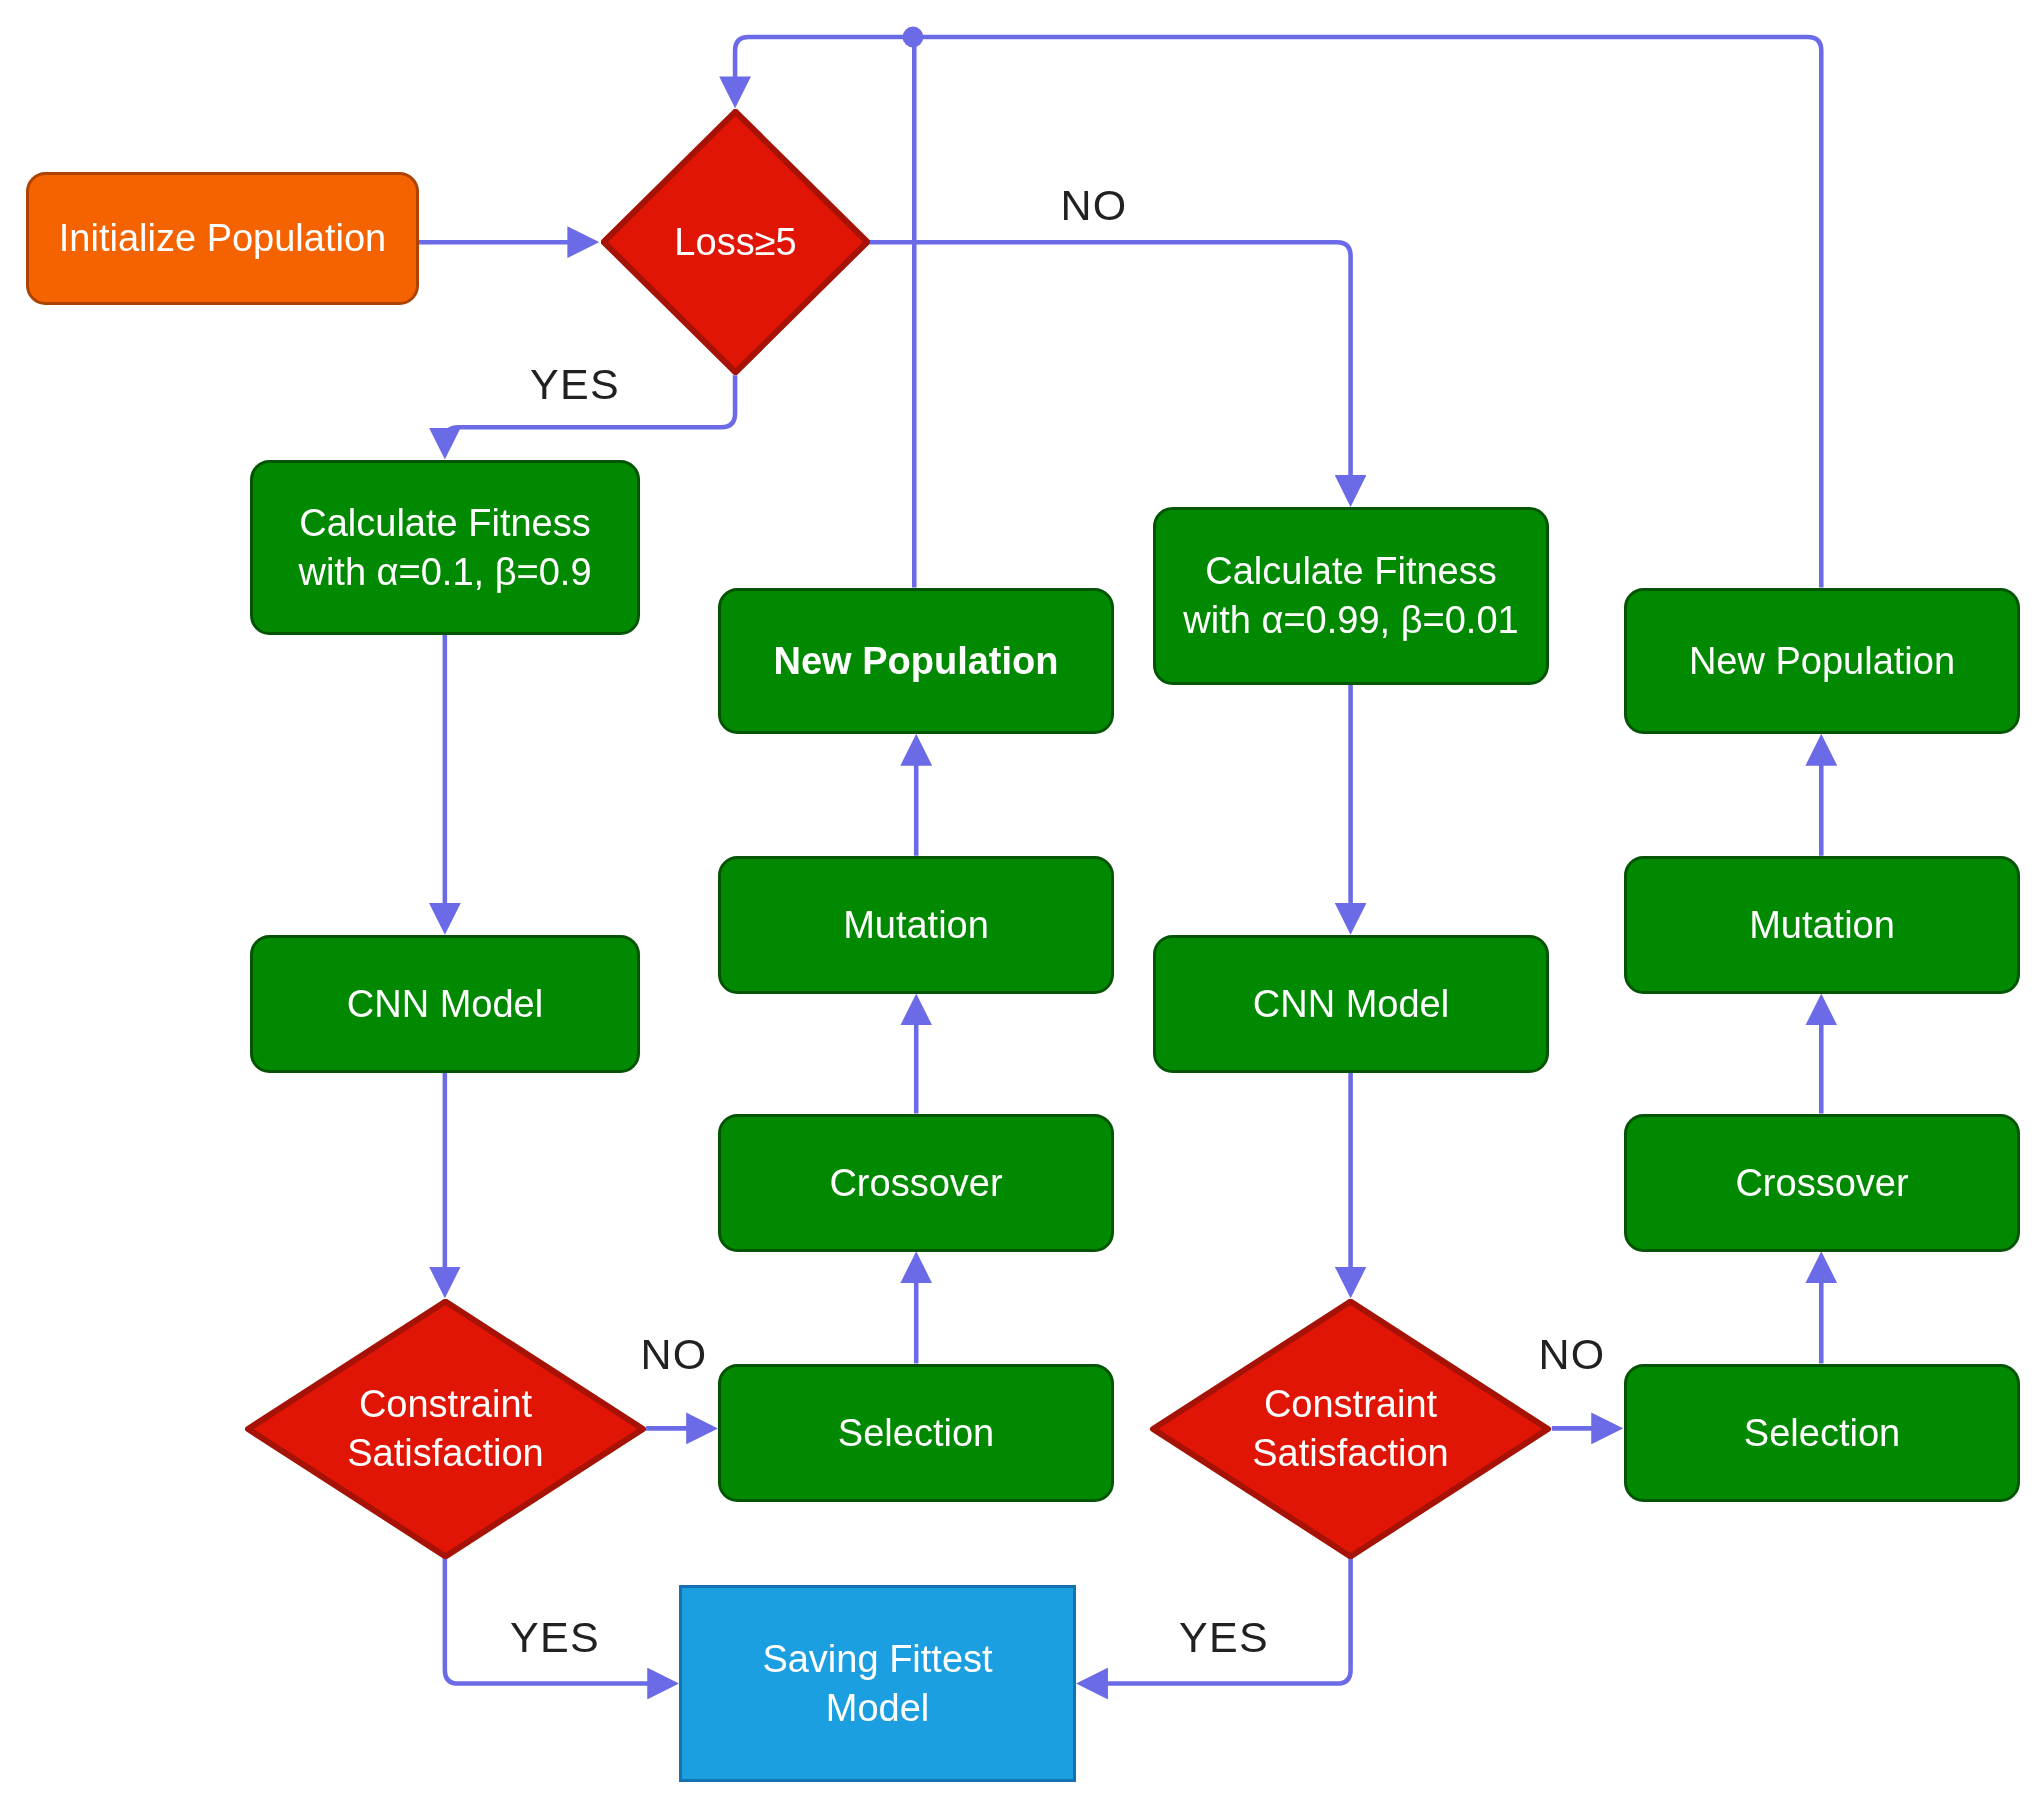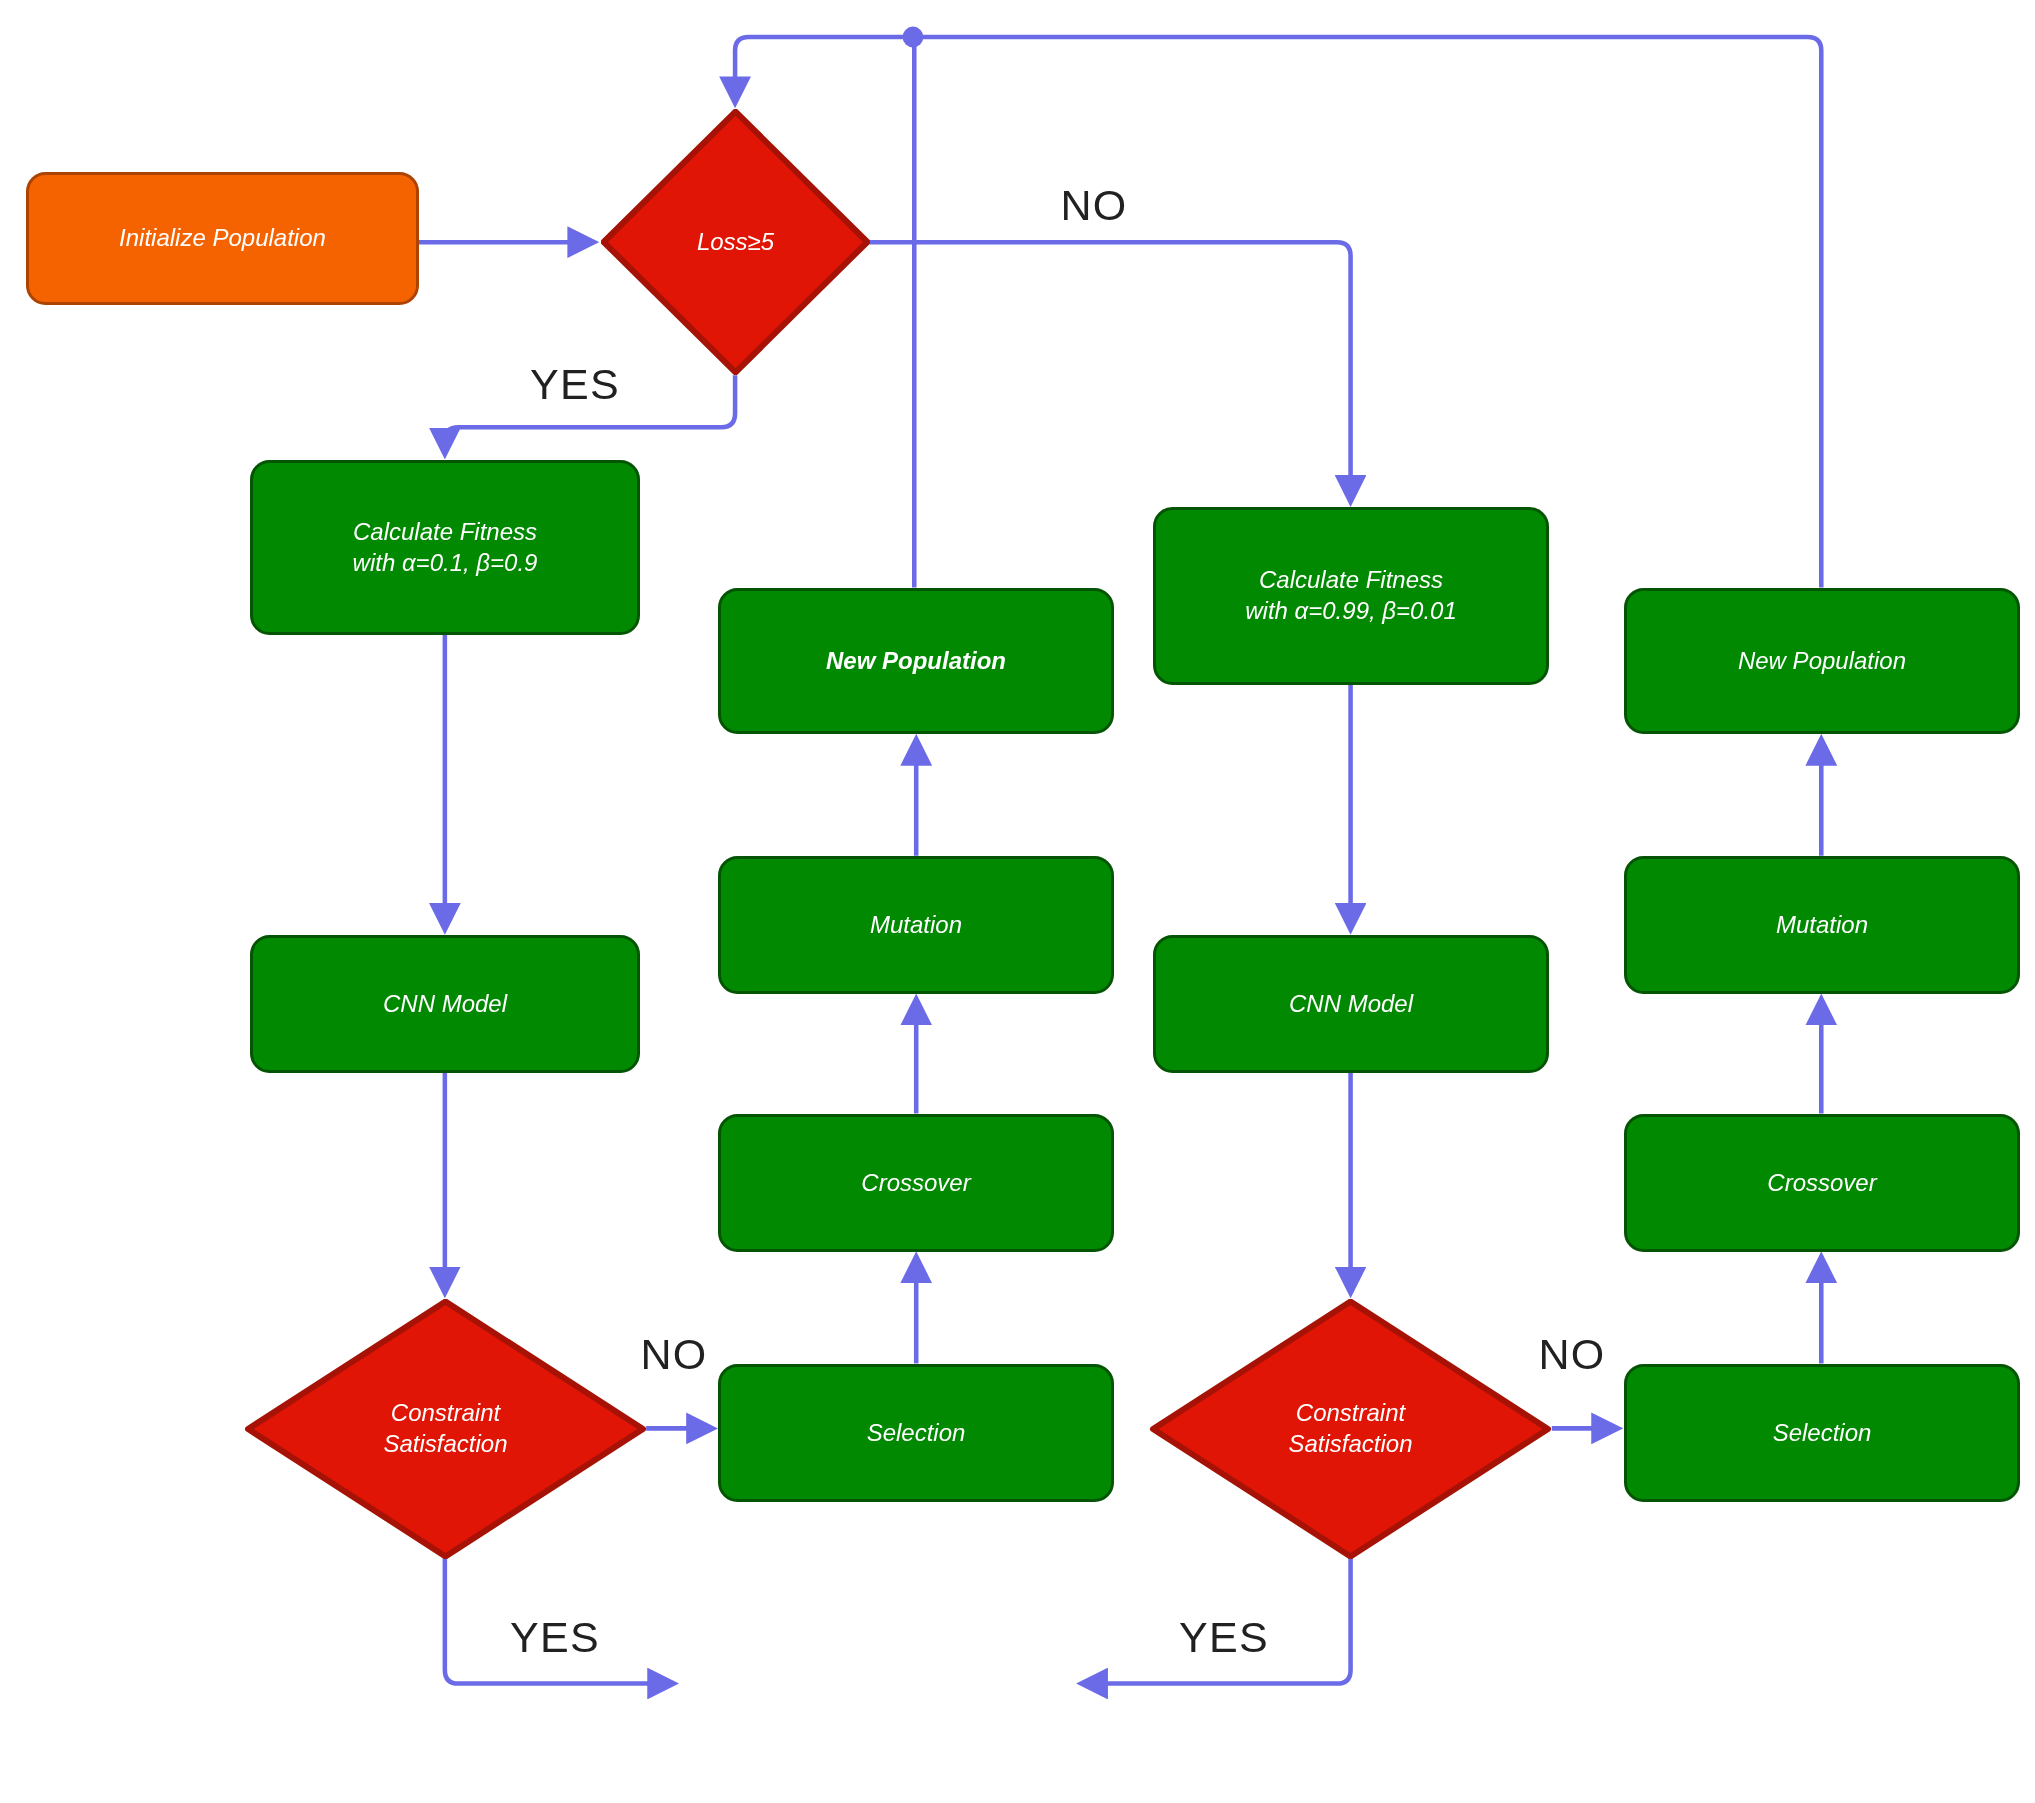--- a/index.html
+++ b/index.html
@@ -30,22 +30,21 @@
   }
   .rect{
     border-radius:19.5px;
     border:3.9px solid var(--green-stroke);
     background:var(--green-fill);
   }
   .rect.orange{background:var(--orange-fill);border-color:var(--orange-stroke);}
   .rect.blue{background:var(--blue-fill);border-color:var(--blue-stroke);border-radius:0;}
   .node-label{
     color:#ffffff;
-    font-style:italic;
-    font-size:24px;
+    font-size:38px;
     line-height:1.28;
     white-space:pre-line;
     padding:0 11.7px;
   }
   .bold .node-label{font-weight:bold;}
   .diamond{background:transparent;border:none;}
   .diamond svg{position:absolute;left:0;top:0;width:100%;height:100%;}
   .diamond polygon{
     fill:var(--red-fill);
     stroke:var(--red-stroke);
@@ -158,20 +157,24 @@
   <div class="node rect" style="left:1624px;top:856px;width:396px;height:138px;">
     <span class="node-label">Mutation</span>
   </div>
   <div class="node rect" style="left:1624px;top:1114px;width:396px;height:138px;">
     <span class="node-label">Crossover</span>
   </div>
   <div class="node rect" style="left:1624px;top:1364px;width:396px;height:138px;">
     <span class="node-label">Selection</span>
   </div>
 
+  <div class="node rect blue" style="left:679px;top:1585px;width:397px;height:197px;">
+    <span class="node-label">Saving Fittest
+Model</span>
+  </div>
 
   <div class="edge-label" style="left:1094px;top:205px;">NO</div>
   <div class="edge-label" style="left:575px;top:384px;">YES</div>
   <div class="edge-label" style="left:674px;top:1354px;">NO</div>
   <div class="edge-label" style="left:555px;top:1637px;">YES</div>
   <div class="edge-label" style="left:1572px;top:1354px;">NO</div>
   <div class="edge-label" style="left:1224px;top:1637px;">YES</div>
 
 </div>
 

